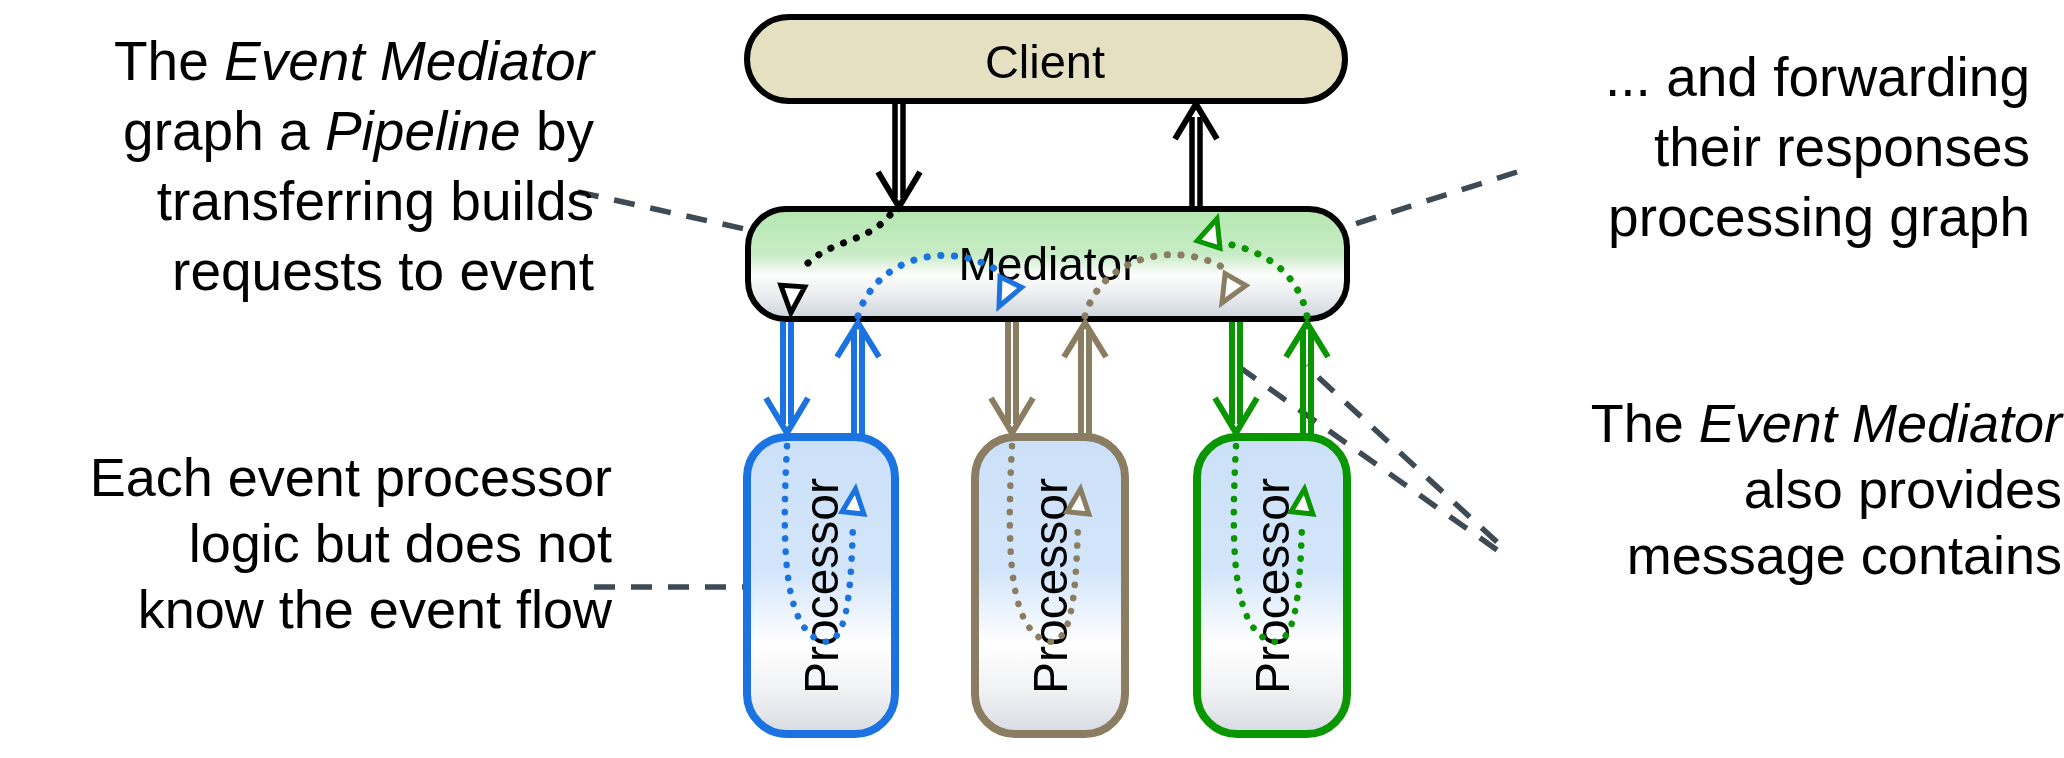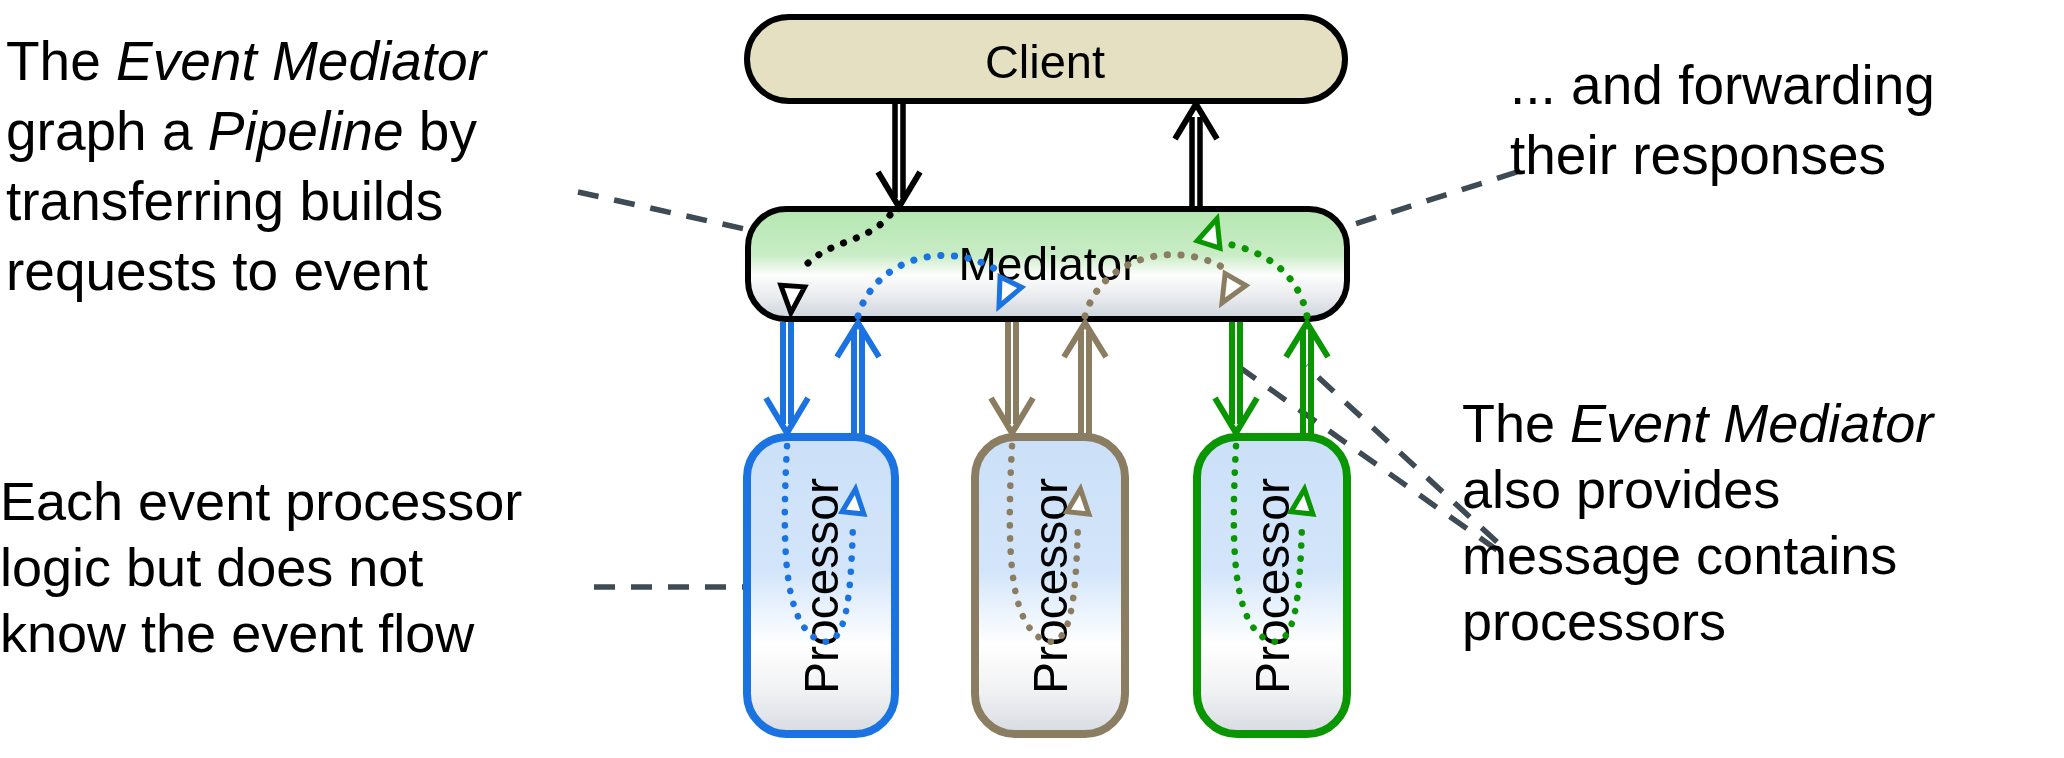--- a/index.html
+++ b/index.html
@@ -6,30 +6,30 @@
   .stage{
     position:relative;
     width:2064px;height:758px;
     background:#ffffff;
     overflow:hidden;
     font-family:"Liberation Sans", sans-serif;
   }
   .stage svg{position:absolute;left:0;top:0;}
   .ann{
     position:absolute;
-    text-align:left;
+    text-align:right;
     color:#000000;
     white-space:nowrap;
   }
   .ann .it{font-style:italic;}
   .ann-large{font-size:55px;line-height:70px;}
   .ann-med{font-size:54px;line-height:66px;}
   #ann-left-top{left:6px;top:26px;width:588px;}
-  #ann-left-bottom{left:0px;top:468px;width:612px;}
-  #ann-right-top{left:1510px;top:50px;width:520px;}
+  #ann-left-bottom{left:0px;top:444px;width:612px;}
+  #ann-right-top{left:1510px;top:42px;width:520px;}
   #ann-right-bottom{left:1462px;top:390px;width:600px;}
   .svg-label{font-family:"Liberation Sans", sans-serif;}
 </style>
 </head>
 <body>
 
 <div class="stage">
 
   <svg width="2064" height="758" viewBox="0 0 2064 758">
     <defs>
@@ -153,22 +153,22 @@
 
   <div id="ann-left-bottom" class="ann ann-med">
       <div><span>Each event processor</span></div>
       <div><span>logic but does not</span></div>
       <div><span>know the event flow</span></div>
     </div>
 
   <div id="ann-right-top" class="ann ann-large">
       <div><span>... and forwarding</span></div>
       <div><span>their responses</span></div>
+      <div><span>processing graph</span></div>
     </div>
 
   <div id="ann-right-bottom" class="ann ann-med">
       <div><span>The </span><span class="it">Event Mediator</span></div>
       <div><span>also provides</span></div>
       <div><span>message contains</span></div>
-      <div><span>processors</span></div>
     </div>
 
 </div>
 
 </body></html>

